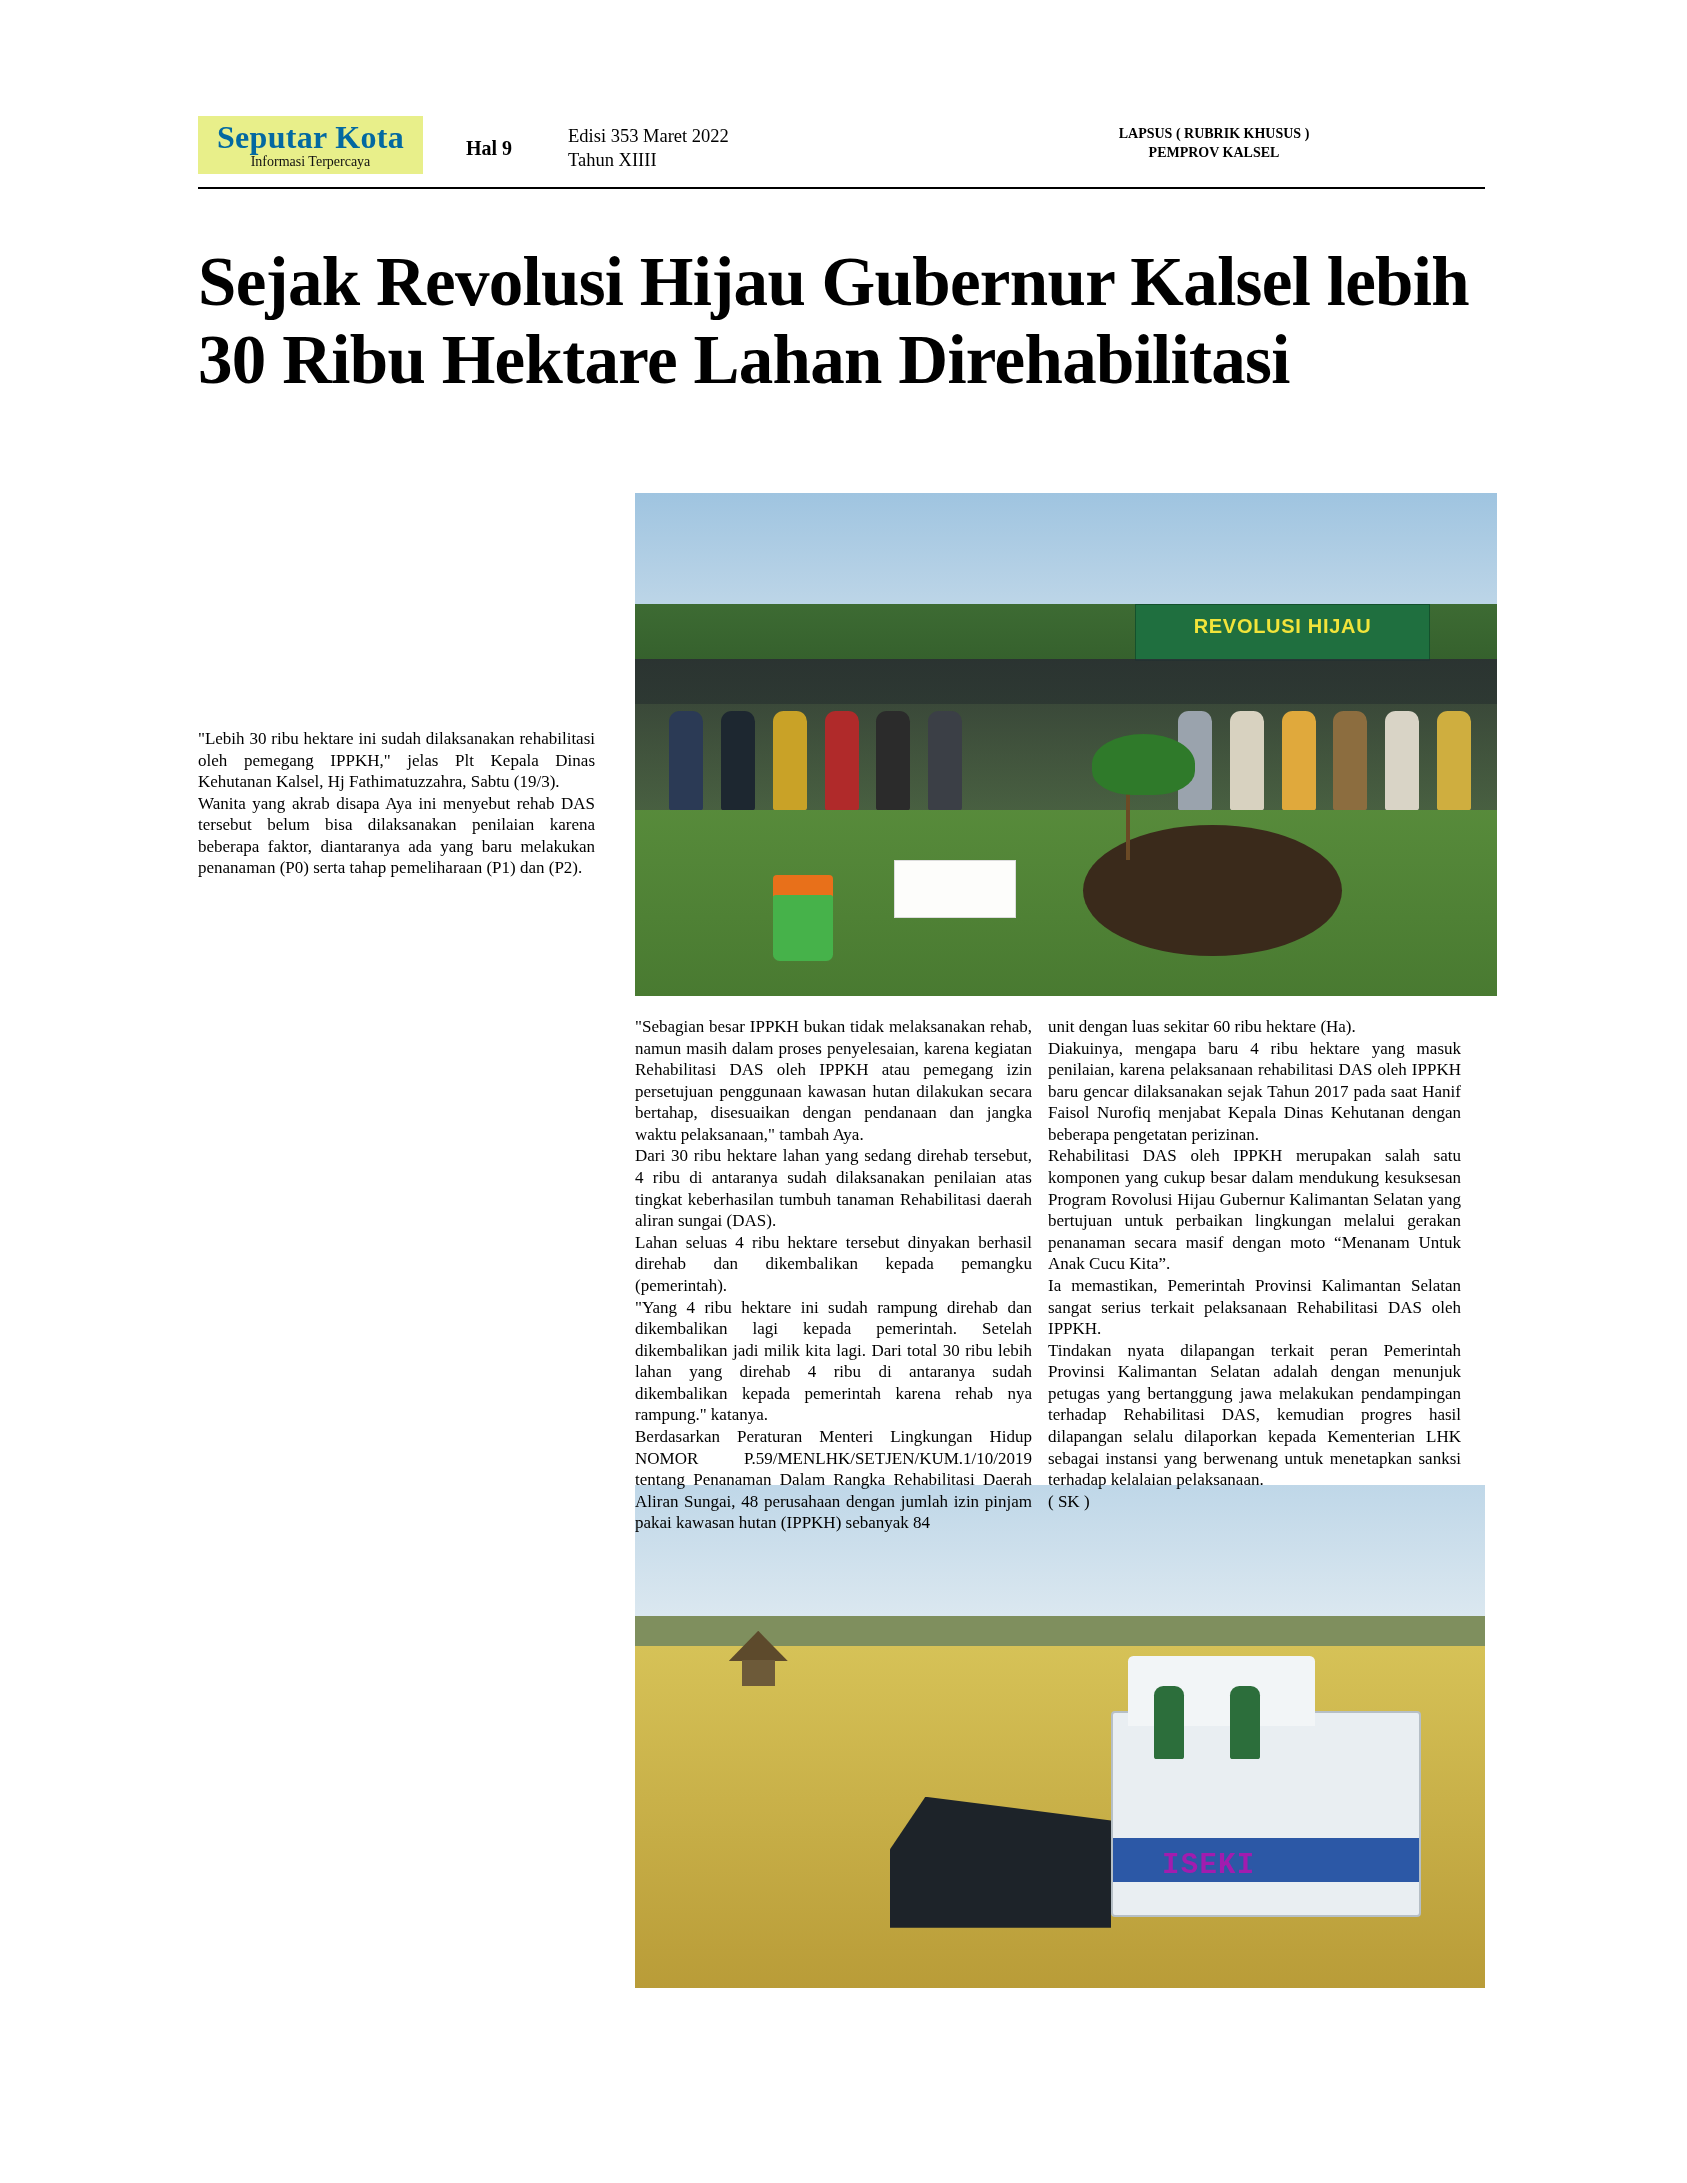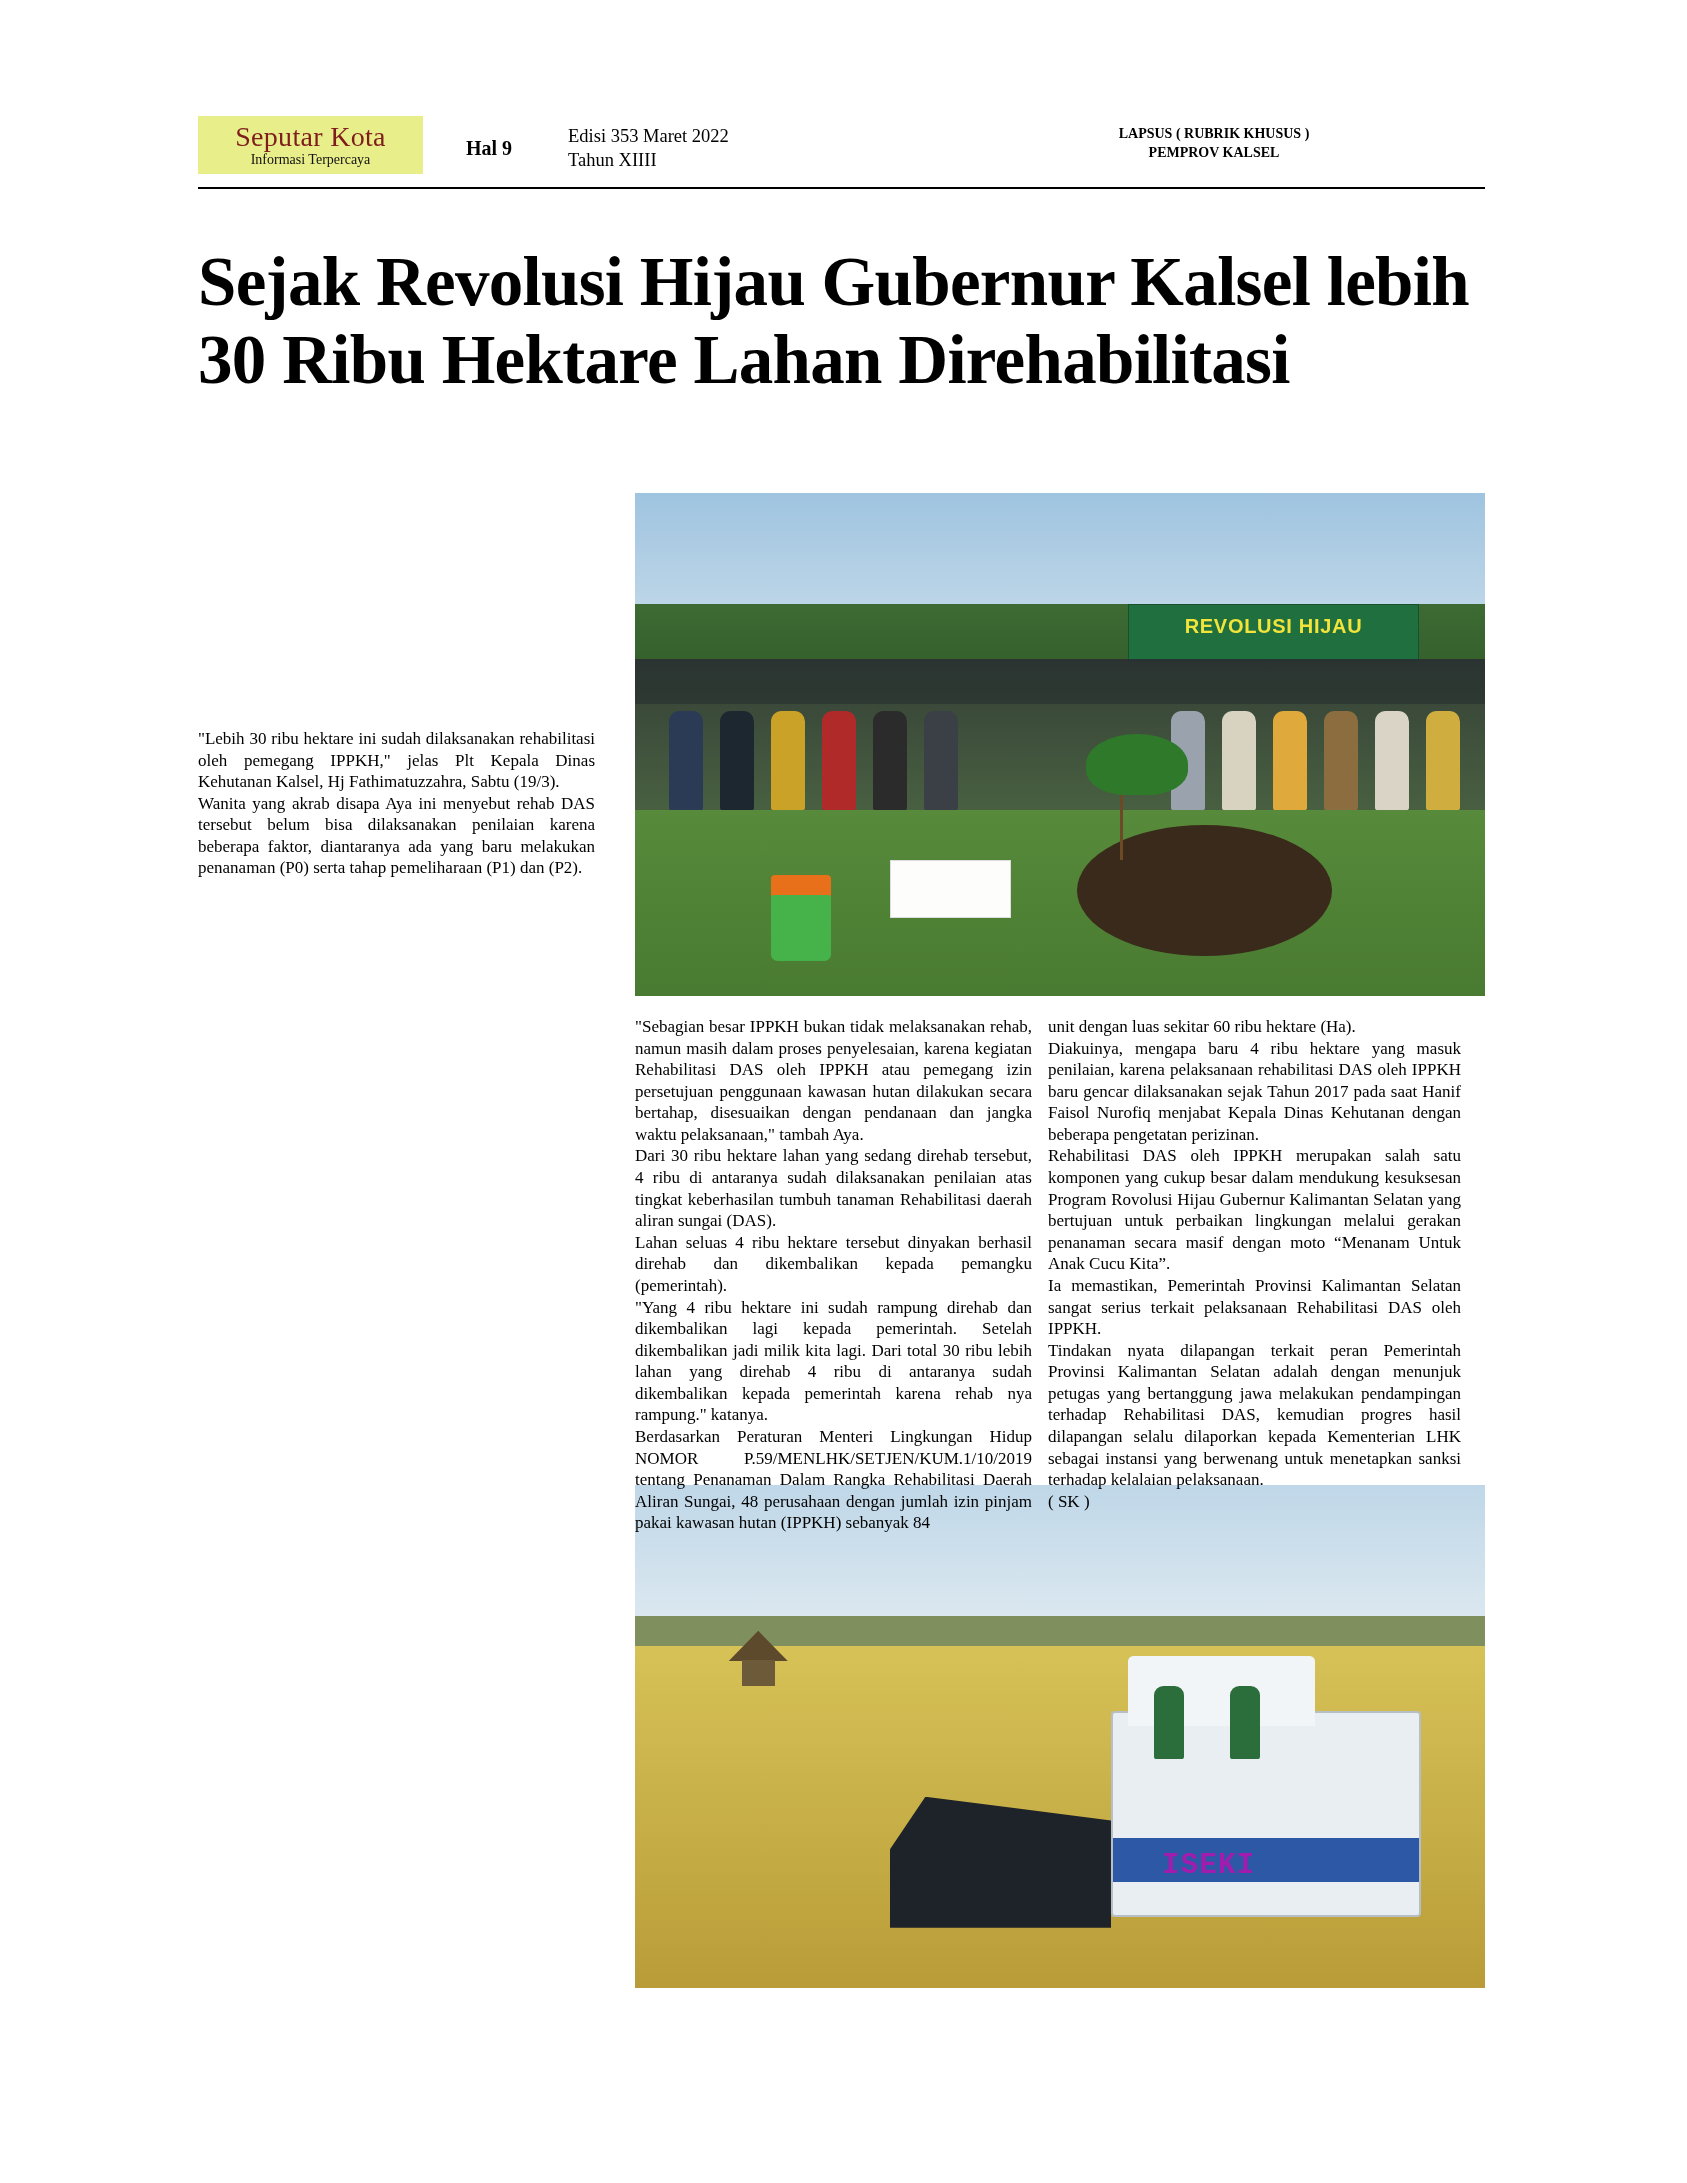--- a/index.html
+++ b/index.html
@@ -36,23 +36,23 @@
     width: 225px;
     height: 58px;
     background: #e8ef8a;
     display: flex;
     flex-direction: column;
     align-items: center;
     justify-content: center;
   }
   .logo-main {
     font-family: "Liberation Serif", serif;
-    font-weight: normal;
-    font-size: 28px;
-    color: #7f1d1d;
+    font-weight: bold;
+    font-size: 32px;
+    color: #0369a1;
     letter-spacing: 0.3px;
     line-height: 1;
   }
   .logo-sub {
     font-family: "Liberation Serif", serif;
     font-size: 14px;
     color: #111;
     margin-top: 2.6px;
     line-height: 1;
   }
@@ -107,20 +107,21 @@
   .photo {
     position: absolute;
     overflow: hidden;
     background: #cfd6c8;
   }
   #photo-top {
     left: 635px;
     top: 493px;
     width: 850px;
     height: 503px;
+    padding-left: 12px;
   }
   #photo-bottom {
     left: 635px;
     top: 1485px;
     width: 850px;
     height: 503px;
   }
   .ph-sky {
     position: absolute; left: 0; top: 0; width: 100%; height: 36%;
     background: linear-gradient(#9fc4e0, #cfe0ec);

